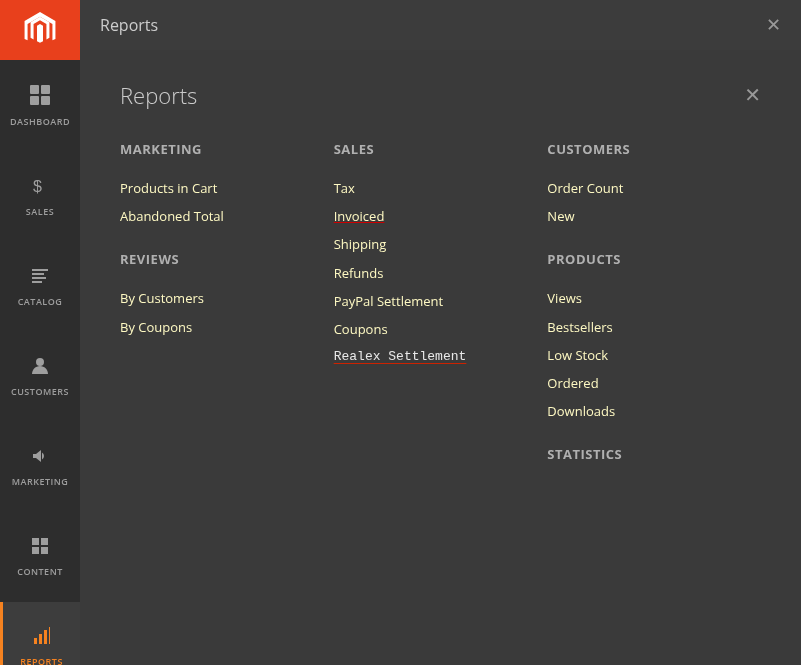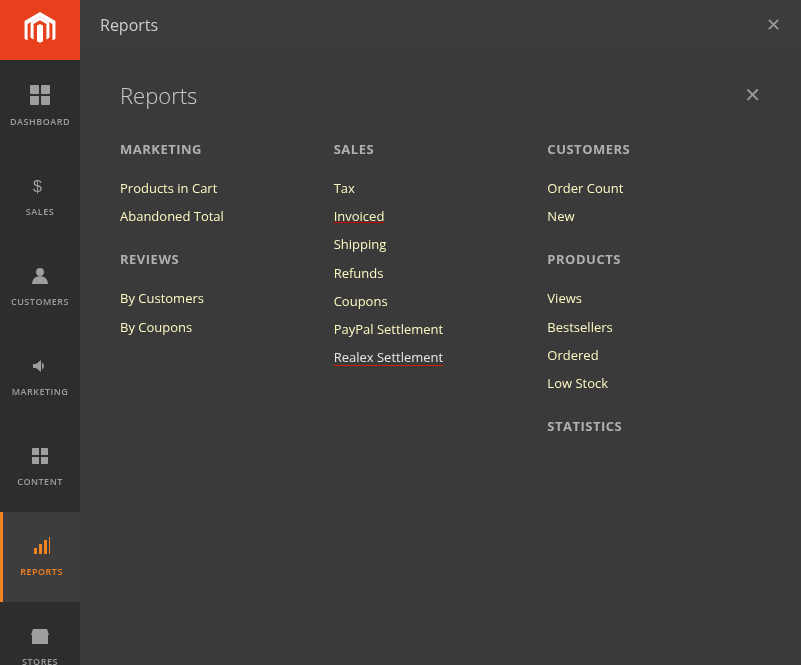--- a/index.html
+++ b/index.html
@@ -207,20 +207,31 @@
 
   <div class="sidebar-nav-item">
     <span class="icon">
       <svg width="20" height="20" viewBox="0 0 20 20" fill="currentColor">
         <text x="3" y="16" font-size="16" font-family="Arial">$</text>
       </svg>
     </span>
     <span class="label">SALES</span>
   </div>
 
+  <div class="sidebar-nav-item">
+    <span class="icon">
+      <svg width="20" height="20" viewBox="0 0 20 20" fill="currentColor">
+        <rect x="2" y="3" width="16" height="2"></rect>
+        <rect x="2" y="7" width="12" height="2"></rect>
+        <rect x="2" y="11" width="14" height="2"></rect>
+        <rect x="2" y="15" width="10" height="2"></rect>
+      </svg>
+    </span>
+    <span class="label">CATALOG</span>
+  </div>
 
   <div class="sidebar-nav-item">
     <span class="icon">
       <svg width="20" height="20" viewBox="0 0 20 20" fill="currentColor">
         <circle cx="10" cy="6" r="4"></circle>
         <path d="M2 18c0-4.4 3.6-8 8-8s8 3.6 8 8H2z"></path>
       </svg>
     </span>
     <span class="label">CUSTOMERS</span>
   </div>
@@ -312,36 +323,37 @@
           <a class="menu-link">By Coupons</a>
         </div>
       </div>
 
       <div class="column">
         <div class="column-title">Sales</div>
         <a class="menu-link">Tax</a>
         <a class="menu-link" style="text-decoration: underline; text-decoration-color: #cc0000;">Invoiced</a>
         <a class="menu-link">Shipping</a>
         <a class="menu-link">Refunds</a>
+        <a class="menu-link">PayPal Settlement</a>
         <a class="menu-link">Coupons</a>
-        <a class="menu-link">PayPal Settlement</a>
-        <a class="menu-link highlighted" style="text-decoration: underline; text-decoration-color: #cc2200; text-underline-offset: 3px;">Realex Settlement</a>
+        <a class="menu-link highlighted" style="text-decoration: underline; text-decoration-color: #cc2200; text-underline-offset: 3px; font-family: Liberation Mono, monospace;">Realex Settlement</a>
       </div>
 
       <div class="column">
         <div class="column-title">Customers</div>
         <a class="menu-link">Order Count</a>
         <a class="menu-link">New</a>
 
         <div class="section-gap">
           <div class="column-title">Products</div>
           <a class="menu-link">Views</a>
           <a class="menu-link">Bestsellers</a>
+          <a class="menu-link">Low Stock</a>
           <a class="menu-link">Ordered</a>
-          <a class="menu-link">Low Stock</a>
+          <a class="menu-link">Downloads</a>
         </div>
 
         <div class="section-gap">
           <div class="column-title">Statistics</div>
         </div>
       </div>
     </div>
   </div>
 </div>
 

